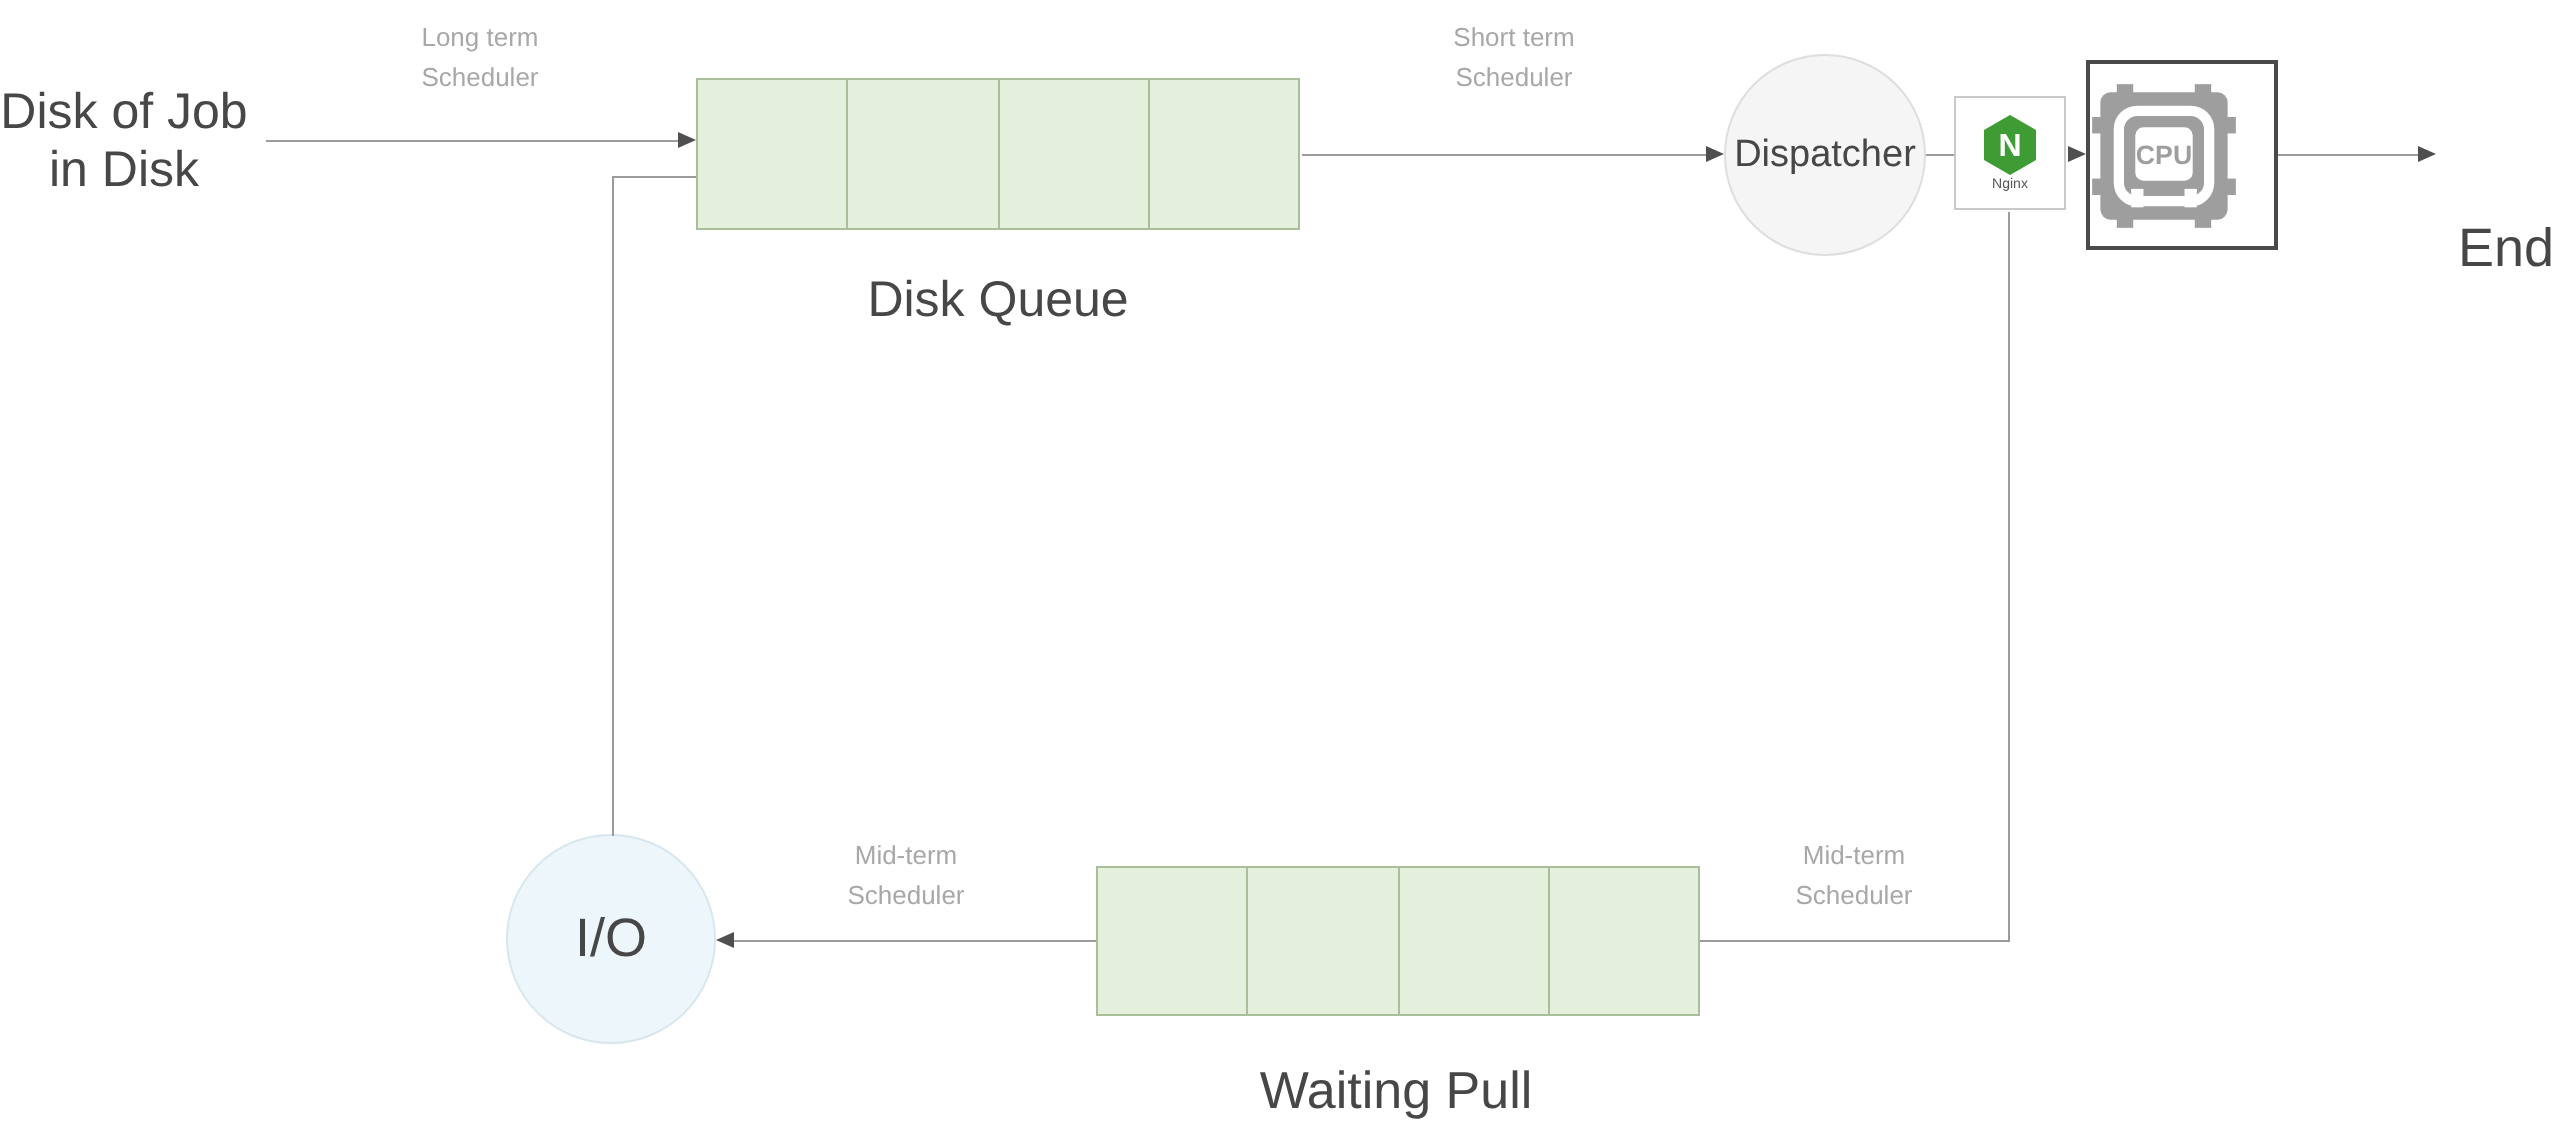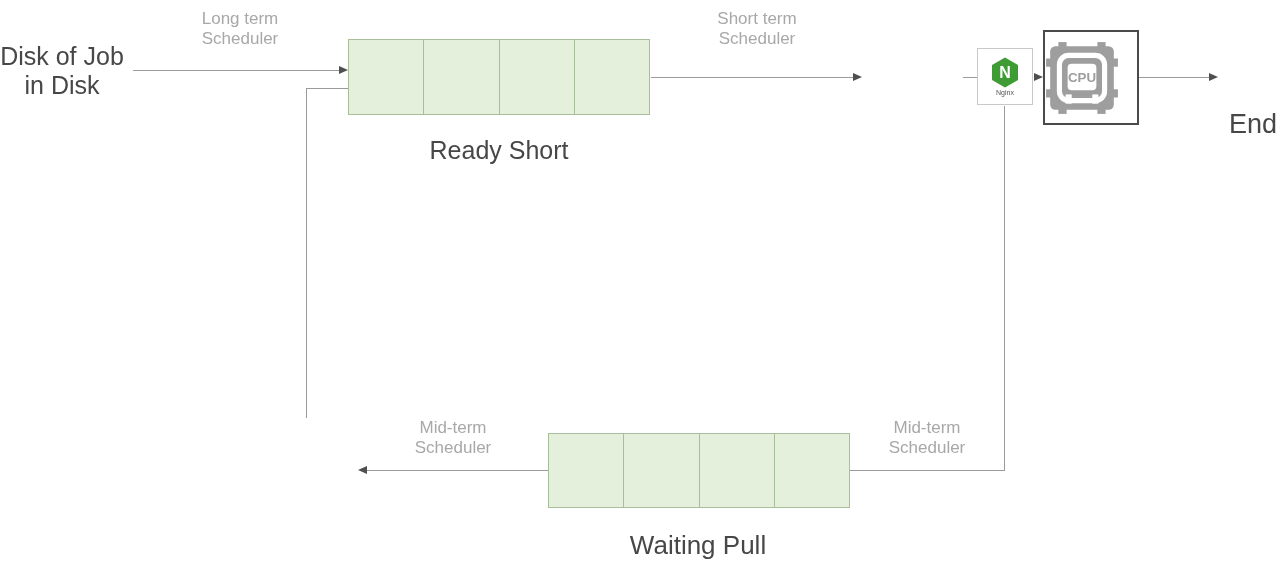--- a/index.html
+++ b/index.html
@@ -1,21 +1,21 @@
 <!DOCTYPE html>
 <html><head>
 <meta charset="utf-8">
 <style>
   html,body{margin:0;padding:0;background:#ffffff;}
   #canvas{
     position:relative;width:1280px;height:566px;background:#ffffff;overflow:hidden;
     font-family:"Liberation Sans", sans-serif;
   }
   .lbl-dark{position:absolute;color:#474747;text-align:center;}
-  .lbl-gray{position:absolute;color:#a8a8a8;text-align:center;font-size:17px;line-height:20px;}
+  .lbl-gray{position:absolute;color:#a8a8a8;text-align:center;font-size:13px;line-height:20px;}
   .hline{position:absolute;height:1px;background:#9b9b9b;}
   .vline{position:absolute;width:1px;background:#9b9b9b;}
   .arr-r{position:absolute;width:0;height:0;border-top:4.5px solid transparent;border-bottom:4.5px solid transparent;border-left:9px solid #4f4f4f;}
   .arr-l{position:absolute;width:0;height:0;border-top:4.5px solid transparent;border-bottom:4.5px solid transparent;border-right:9px solid #4f4f4f;}
   .queue{position:absolute;display:flex;background:#e4f0db;border:1px solid #a9bf9c;box-sizing:border-box;}
   .queue .cell{flex:1;border-right:1px solid #a9bf9c;}
   .queue .cell:last-child{border-right:none;}
   .circle{position:absolute;border-radius:50%;display:flex;align-items:center;justify-content:center;box-sizing:border-box;color:#474747;}
   #dispatcher-circle{left:862px;top:27px;width:101px;height:101px;background:#f5f5f5;border:1px solid #dedede;font-size:19px;}
   #io-circle{left:253px;top:417px;width:105px;height:105px;background:#edf6fb;border:1px solid #d8e7ee;font-size:27px;}
@@ -40,30 +40,33 @@
 
   <div class="hline" style="left:133px;top:70px;width:206px;"></div>
   <div class="arr-r" style="left:339px;top:66px;"></div>
 
   <div class="queue" style="left:348px;top:39px;width:302px;height:76px;">
     <div class="cell"></div>
     <div class="cell"></div>
     <div class="cell"></div>
     <div class="cell"></div>
   </div>
-  <div class="lbl-dark" style="left:399px;top:136px;width:200px;font-size:25px;">Ready Short</div>
+  <div class="lbl-dark" style="left:399px;top:136px;width:200px;font-size:25px;">Disk Queue</div>
 
   <div class="lbl-gray" style="left:697px;top:9px;width:120px;">
     <span>Short term</span><br>
     <span>Scheduler</span>
   </div>
 
   <div class="hline" style="left:651px;top:77px;width:202px;"></div>
   <div class="arr-r" style="left:853px;top:73px;"></div>
 
+  <div class="circle" id="dispatcher-circle">
+    <span>Dispatcher</span>
+  </div>
 
   <div class="hline" style="left:963px;top:77px;width:14px;"></div>
 
   <div id="nginx-box">
     <svg width="28" height="31" viewBox="0 0 28 31">
       <polygon points="14,0.5 27,8 27,23 14,30.5 1,23 1,8" fill="#3f9c35"></polygon>
       <text x="14" y="21" text-anchor="middle" font-family="Liberation Sans, sans-serif" font-size="16" font-weight="bold" fill="#ffffff">N</text>
     </svg>
     <div class="nginx-small">Nginx</div>
   </div>
@@ -112,17 +115,20 @@
   <div class="lbl-dark" style="left:598px;top:530px;width:200px;font-size:26px;">Waiting Pull</div>
 
   <div class="hline" style="left:367px;top:470px;width:181px;"></div>
   <div class="arr-l" style="left:358px;top:466px;"></div>
 
   <div class="lbl-gray" style="left:393px;top:418px;width:120px;">
     <span>Mid-term</span><br>
     <span>Scheduler</span>
   </div>
 
+  <div class="circle" id="io-circle">
+    <span>I/O</span>
+  </div>
 
   <div class="vline" style="left:306px;top:88px;height:330px;"></div>
   <div class="hline" style="left:306px;top:88px;width:42px;"></div>
 
 </div>
 
 </body></html>

